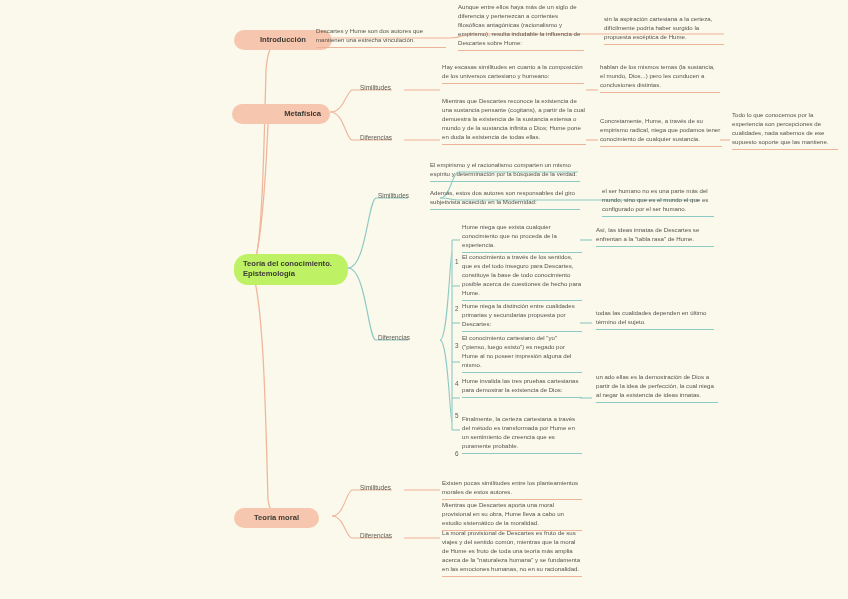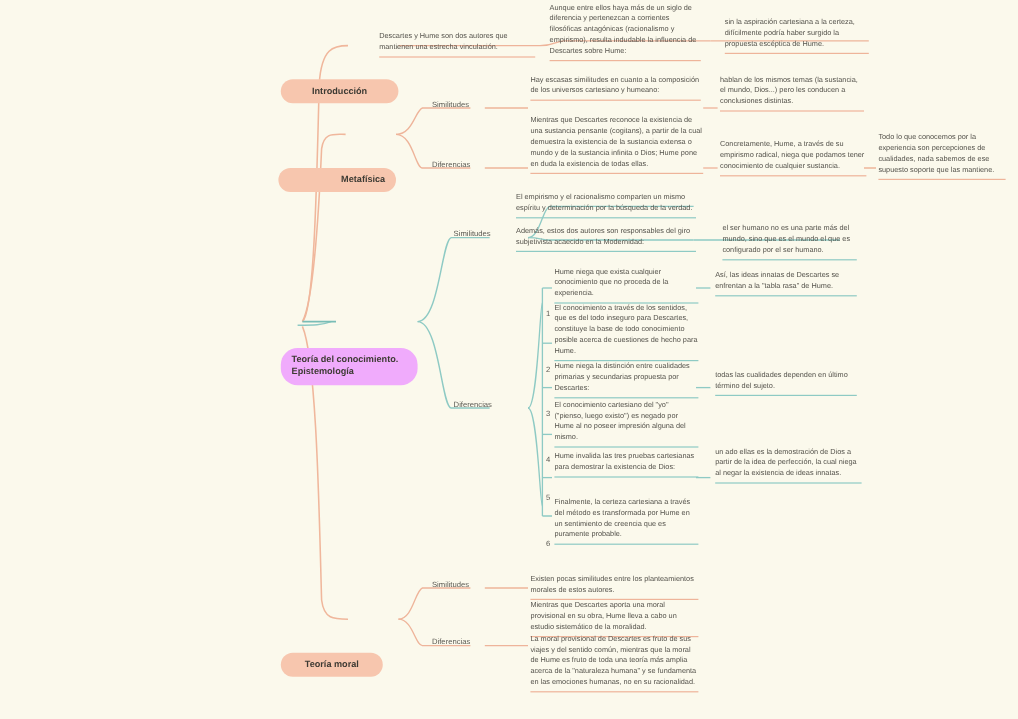--- a/index.html
+++ b/index.html
@@ -28,24 +28,23 @@
 
   
   .pill{
     position:absolute;
     border-radius:14px;
     padding:5px 9px;
     font-size:7.6px;font-weight:bold;
     color:#3d3a33;
     line-height:1.35;
     box-sizing:border-box;
-    margin-top:36px;
   }
   .pill.salmon{background:#f7c6ae;}
-  .pill.teal{background:#f0abfc;}
+  .pill.teal{background:#bef264;}
 
   
   .sublabel{
     position:absolute;
     font-size:6.4px;
     color:#5b5a53;
     line-height:1.3;
   }
 
   

